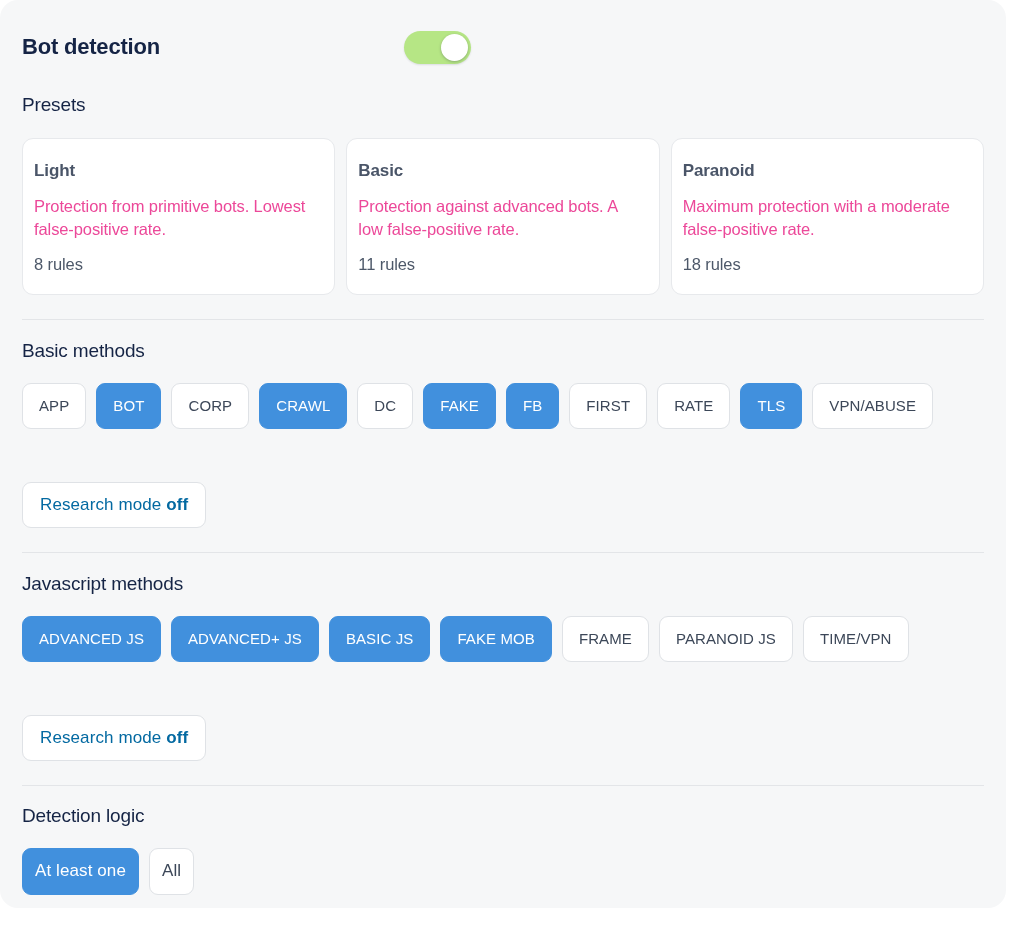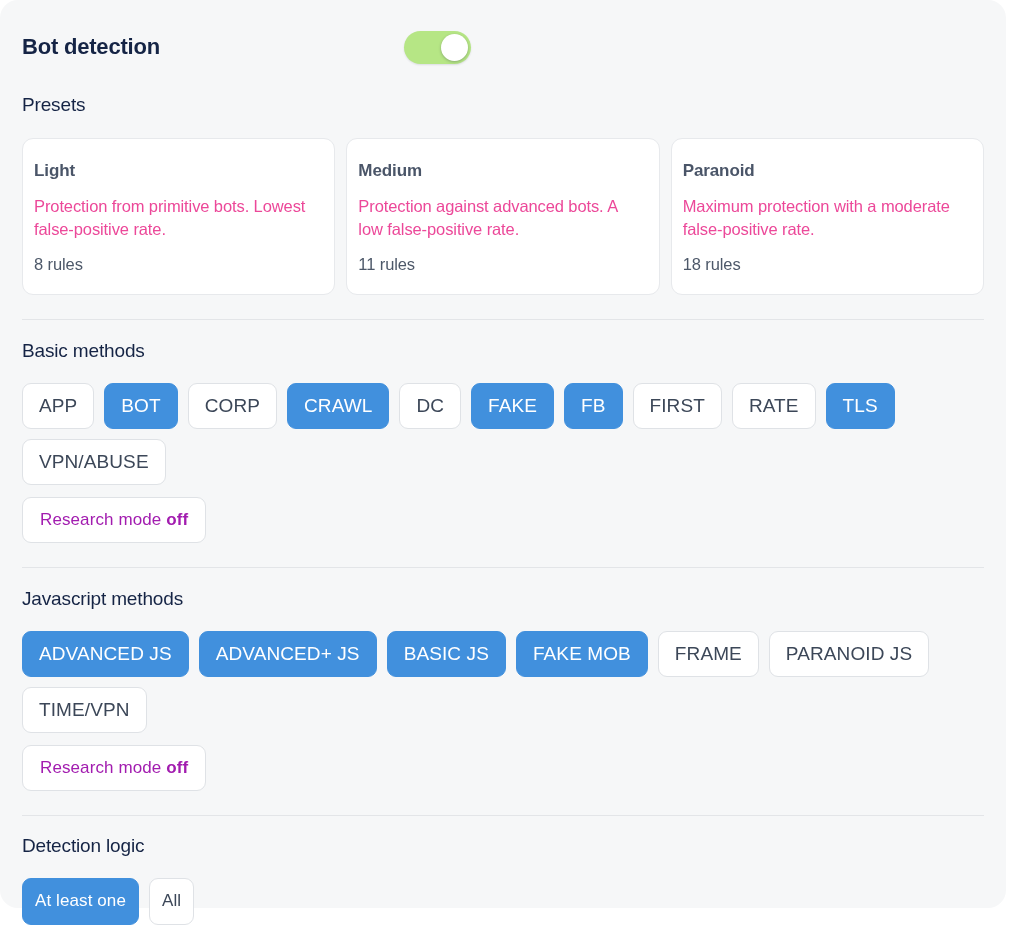--- a/index.html
+++ b/index.html
@@ -123,38 +123,39 @@
     gap: 10px;
     margin-top: 21px;
   }
   .chip {
     display: inline-flex;
     align-items: center;
     justify-content: center;
     height: 46px;
     padding: 4px 16px;
     border-radius: 9px;
-    font-size: 19px;
+    font-size: 15px;
     letter-spacing: 0.1px;
     box-sizing: border-box;
     cursor: pointer;
     white-space: nowrap;
     background: #ffffff;
     border: 1px solid #dfe2e6;
     color: #3c4758;
   }
   .chip.on {
     background: #4190dd;
     border-color: #4190dd;
     color: #ffffff;
   }
   .chip.research {
     padding: 0 17px;
     font-size: 17px;
-    color: #a21caf;
+    color: #0369a1;
+    margin-top: 41px;
   }
   .chip.research b {
     font-weight: bold;
     margin-left: 5px;
   }
   .chip.logic {
     height: 47px;
     padding: 0 12px;
     font-size: 17px;
   }
@@ -181,21 +182,21 @@
       <div class="section-title">Presets</div>
       <div class="presets-row">
 
         <div class="preset-card">
           <div class="preset-name">Light</div>
           <div class="preset-desc">Protection from primitive bots. Lowest false-positive rate.</div>
           <div class="preset-rules">8 rules</div>
         </div>
 
         <div class="preset-card">
-          <div class="preset-name">Medium</div>
+          <div class="preset-name">Basic</div>
           <div class="preset-desc">Protection against advanced bots. A low false-positive rate.</div>
           <div class="preset-rules">11 rules</div>
         </div>
 
         <div class="preset-card">
           <div class="preset-name">Paranoid</div>
           <div class="preset-desc">Maximum protection with a moderate false-positive rate.</div>
           <div class="preset-rules">18 rules</div>
         </div>
 

